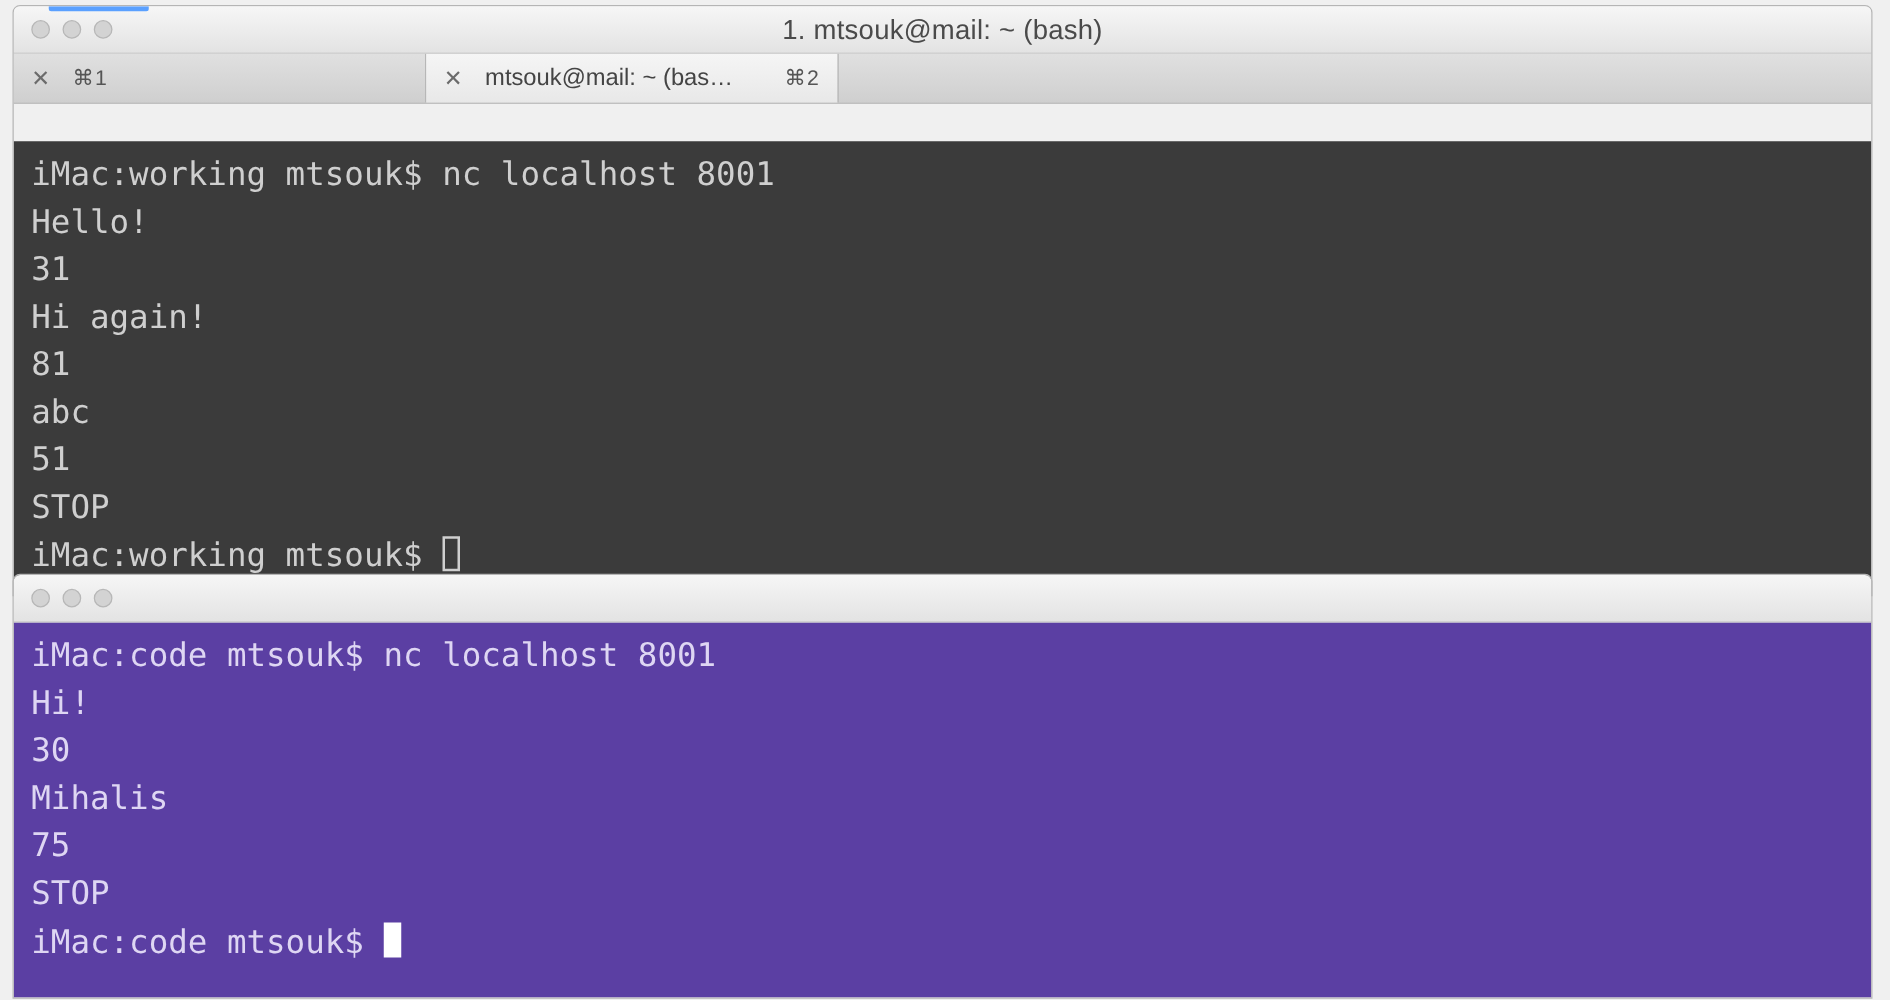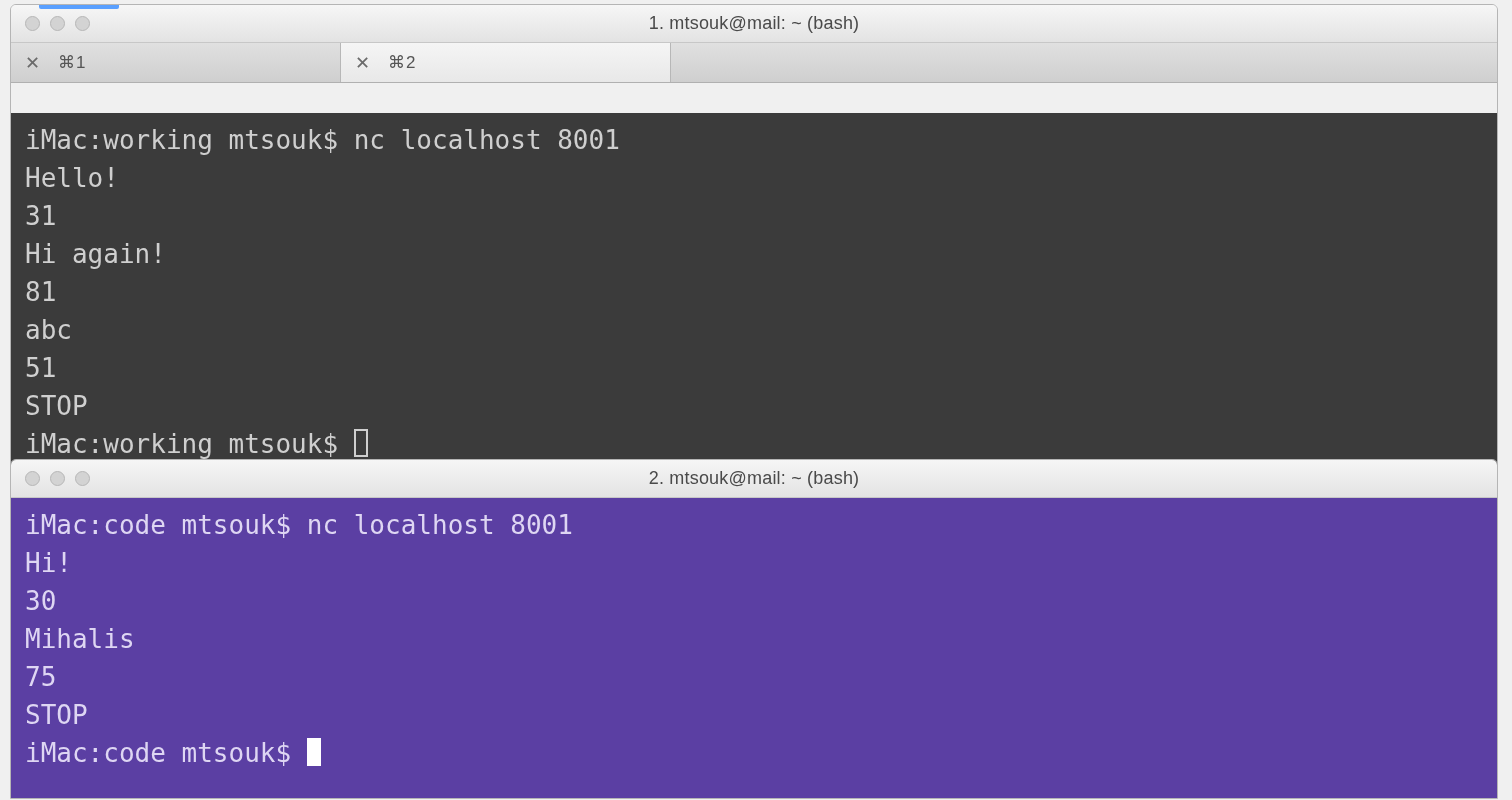--- a/index.html
+++ b/index.html
@@ -9,21 +9,21 @@
     height: 38px;
     background: linear-gradient(#f6f6f6,#e3e3e3);
     border-bottom: 1px solid #c7c7c7;
     display:flex; align-items:center;
     position:relative;
   }
   .traffic { display:flex; gap:10px; margin-left:14px; }
   .dot { width:15px; height:15px; border-radius:50%; background:#d3d3d3; border:1px solid #b7b7b7; }
   .title-center {
     position:absolute; left:0; right:0; text-align:center;
-    font-size:18px; color:#4a4a4a; letter-spacing:.2px;
+    font-size:22px; color:#4a4a4a; letter-spacing:.2px;
     pointer-events:none;
   }
   .tabbar {
     height: 40px;
     background: linear-gradient(#e0e0e0,#cfcfcf);
     border-bottom: 1px solid #b0b0b0;
     display:flex;
     align-items:stretch;
   }
   .tab {
@@ -79,20 +79,21 @@
     <div class="title-center">1. mtsouk@mail: ~ (bash)</div>
   </div>
 
   <div class="tabbar">
     <div class="tab">
       <span class="x">✕</span>
       <span class="kbd">⌘1</span>
     </div>
     <div class="tab active">
       <span class="x">✕</span>
+      <span class="label" style="text-align:left">mtsouk@mail: ~ (bas…</span>
       <span class="kbd">⌘2</span>
     </div>
   </div>
 
   <div class="term dark"><span>iMac:working mtsouk$ nc localhost 8001</span>
 <span>Hello!</span>
 <span>31</span>
 <span>Hi again!</span>
 <span>81</span>
 <span>abc</span>
@@ -101,21 +102,20 @@
 <span>iMac:working mtsouk$ </span><span class="cursor-outline"></span></div>
 </div>
 
 <div id="win2" class="window">
   <div class="titlebar">
     <div class="traffic">
       <span class="dot"></span>
       <span class="dot"></span>
       <span class="dot"></span>
     </div>
-    <div class="title-center">2. mtsouk@mail: ~ (bash)</div>
   </div>
 
   <div class="term purple"><span>iMac:code mtsouk$ nc localhost 8001</span>
 <span>Hi!</span>
 <span>30</span>
 <span>Mihalis</span>
 <span>75</span>
 <span>STOP</span>
 <span>iMac:code mtsouk$ </span><span class="cursor-block"></span></div>
 </div>

